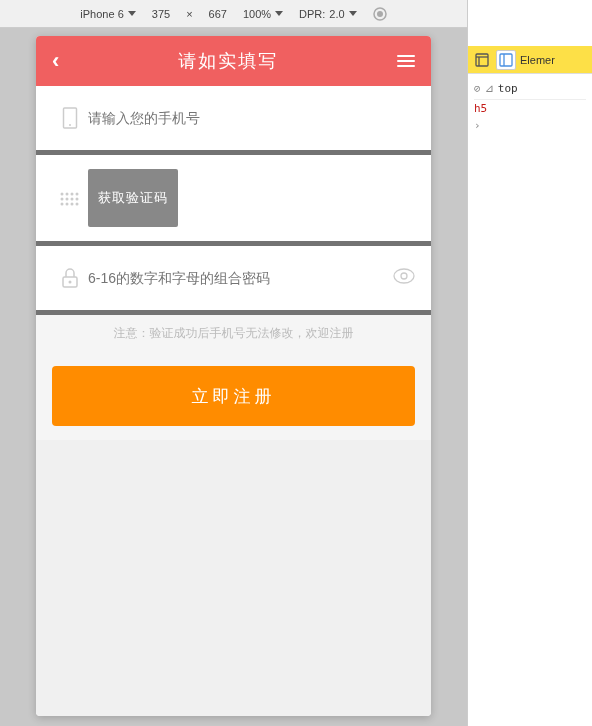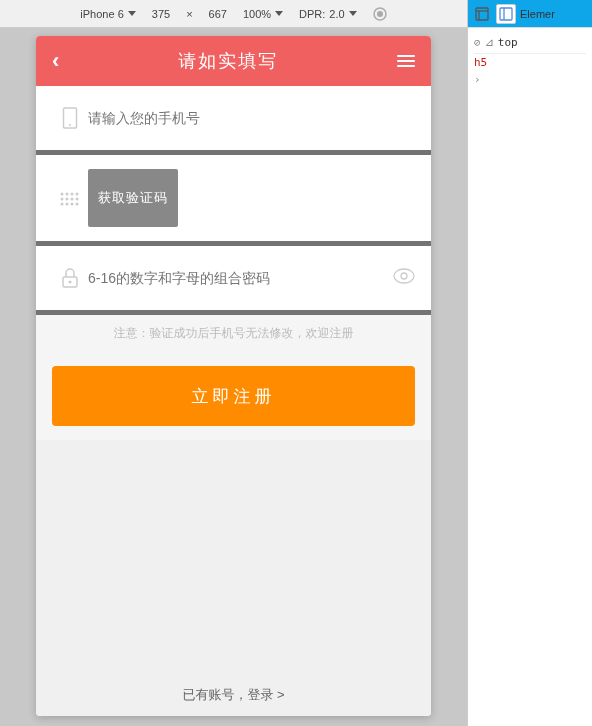--- a/index.html
+++ b/index.html
@@ -224,24 +224,25 @@
       background: white;
       border-left: 1px solid #ccc;
       display: flex;
       flex-direction: column;
     }
 
     .devtools-tabs {
       display: flex;
       align-items: center;
       height: 28px;
-      background: #0ea5e9;
+      background: #fde047;
       border-bottom: 1px solid #ddd;
       padding: 0 4px;
       gap: 4px;
+      margin-top: 46px;
     }
 
     .devtools-tab-icon {
       width: 20px;
       height: 20px;
       display: flex;
       align-items: center;
       justify-content: center;
       font-size: 11px;
       color: #555;
@@ -399,23 +400,20 @@
       </div>
 
       <div class="notice-text">注意：验证成功后手机号无法修改，欢迎注册</div>
 
       <div class="register-btn-area">
         <button class="register-btn">立即注册</button>
       </div>
 
       <div class="content-gray"></div>
 
-      <div class="login-link-area">
-        <span class="login-link">已有账号，登录 &gt;</span>
-      </div>
 
     </div>
   </div>
 </div>
 
 <div class="right-panel">
 
   <div class="devtools-tabs">
     <div class="devtools-tab-icon">
       <svg width="14" height="14" viewBox="0 0 14 14" fill="none" stroke="#555" stroke-width="1.3">

